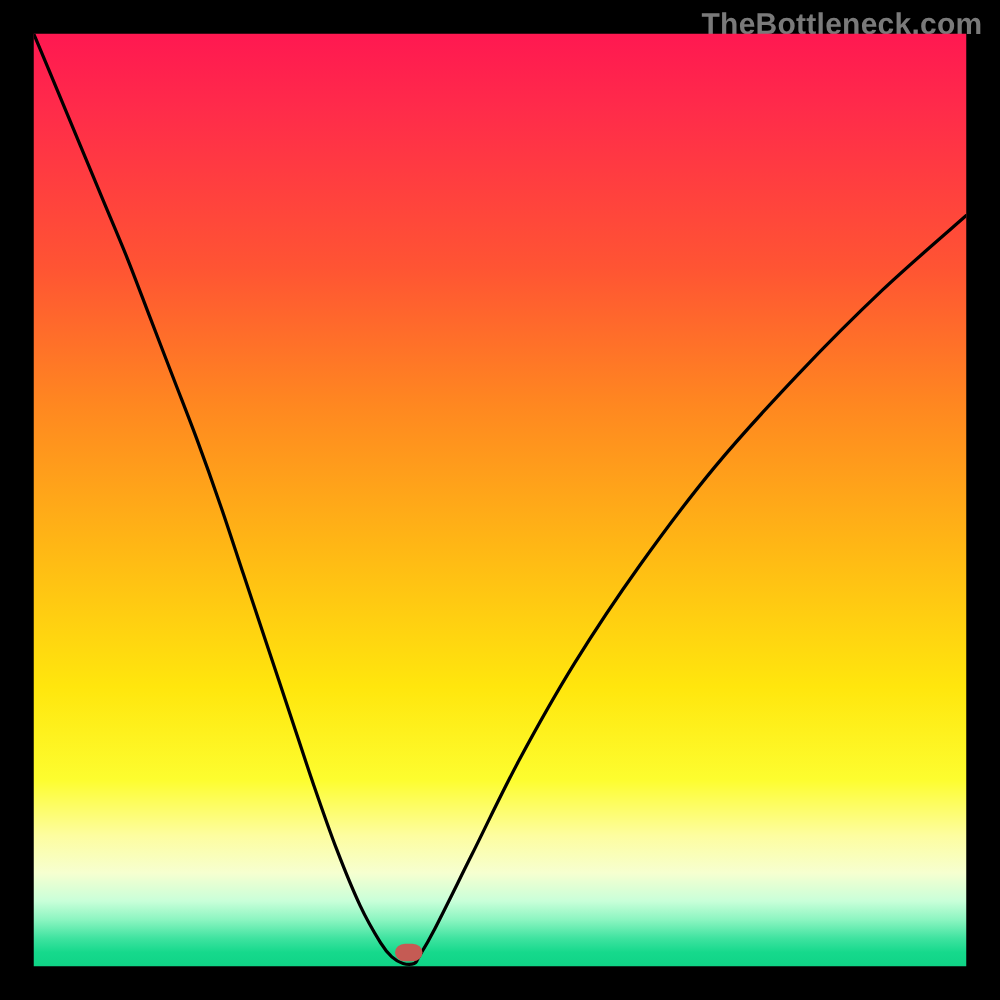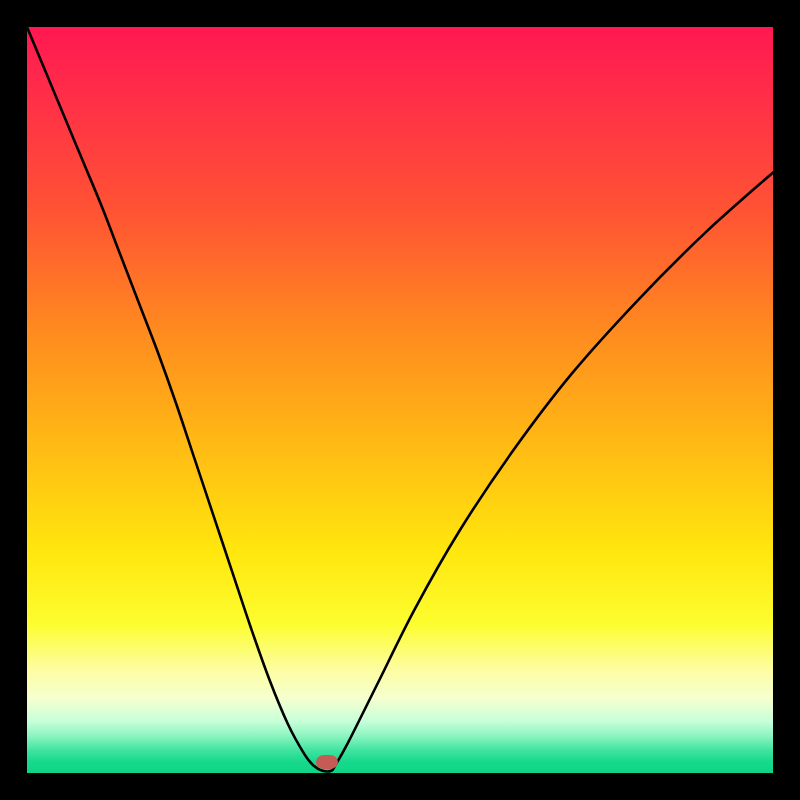--- a/index.html
+++ b/index.html
@@ -64,19 +64,20 @@
     height: 14px;
     border-radius: 8px / 7px;
     background: #c55b54;
     transform: translate(-50%, -50%);
   }
 </style>
 </head>
 <body>
 
 <div class="frame">
+  <div class="watermark">TheBottleneck.com</div>
   <div class="plot">
     <svg class="curve" viewBox="0 0 746 746" preserveAspectRatio="none">
       <path id="curve-path" fill="none" stroke="#000" stroke-width="2.6" stroke-linecap="round" stroke-linejoin="round" d="M 0.00 0.00 C 3.11 7.46, 12.43 29.84, 18.65 44.76 C 24.87 59.68, 31.08 74.60, 37.30 89.52 C 43.52 104.44, 49.73 119.36, 55.95 134.28 C 62.17 149.20, 68.38 163.50, 74.60 179.04 C 80.82 194.58, 87.03 211.37, 93.25 227.53 C 99.47 243.69, 105.68 259.86, 111.90 276.02 C 118.12 292.18, 124.33 307.73, 130.55 324.51 C 136.77 341.30, 142.98 358.70, 149.20 376.73 C 155.42 394.76, 161.63 414.03, 167.85 432.68 C 174.07 451.33, 180.28 469.98, 186.50 488.63 C 192.72 507.28, 198.93 525.93, 205.15 544.58 C 211.37 563.23, 217.58 582.50, 223.80 600.53 C 230.02 618.56, 236.23 636.59, 242.45 652.75 C 248.67 668.91, 255.26 685.08, 261.10 697.51 C 266.94 709.94, 273.28 720.51, 277.51 727.35 C 281.74 734.19, 283.48 735.80, 286.46 738.54 C 289.45 741.28, 292.43 742.89, 295.42 743.76 C 298.40 744.63, 302.25 744.63, 304.37 743.76 C 306.48 742.89, 305.36 743.14, 308.10 738.54 C 310.83 733.94, 313.69 729.84, 320.78 716.16 C 327.87 702.48, 339.43 678.86, 350.62 656.48 C 361.81 634.10, 374.24 607.37, 387.92 581.88 C 401.60 556.39, 416.52 529.66, 432.68 503.55 C 448.84 477.44, 466.25 451.33, 484.90 425.22 C 503.55 399.11, 523.44 372.38, 544.58 346.89 C 565.72 321.40, 589.34 295.91, 611.72 272.29 C 634.10 248.67, 656.48 226.29, 678.86 205.15 C 701.24 184.01, 734.81 155.42, 746.00 145.47"></path>
     </svg>
     <div id="marker" class="marker" style="left: 299.892px; top: 734.81px; background: rgb(197, 91, 84);"></div>
   </div>
 </div>
 
 </body></html>

